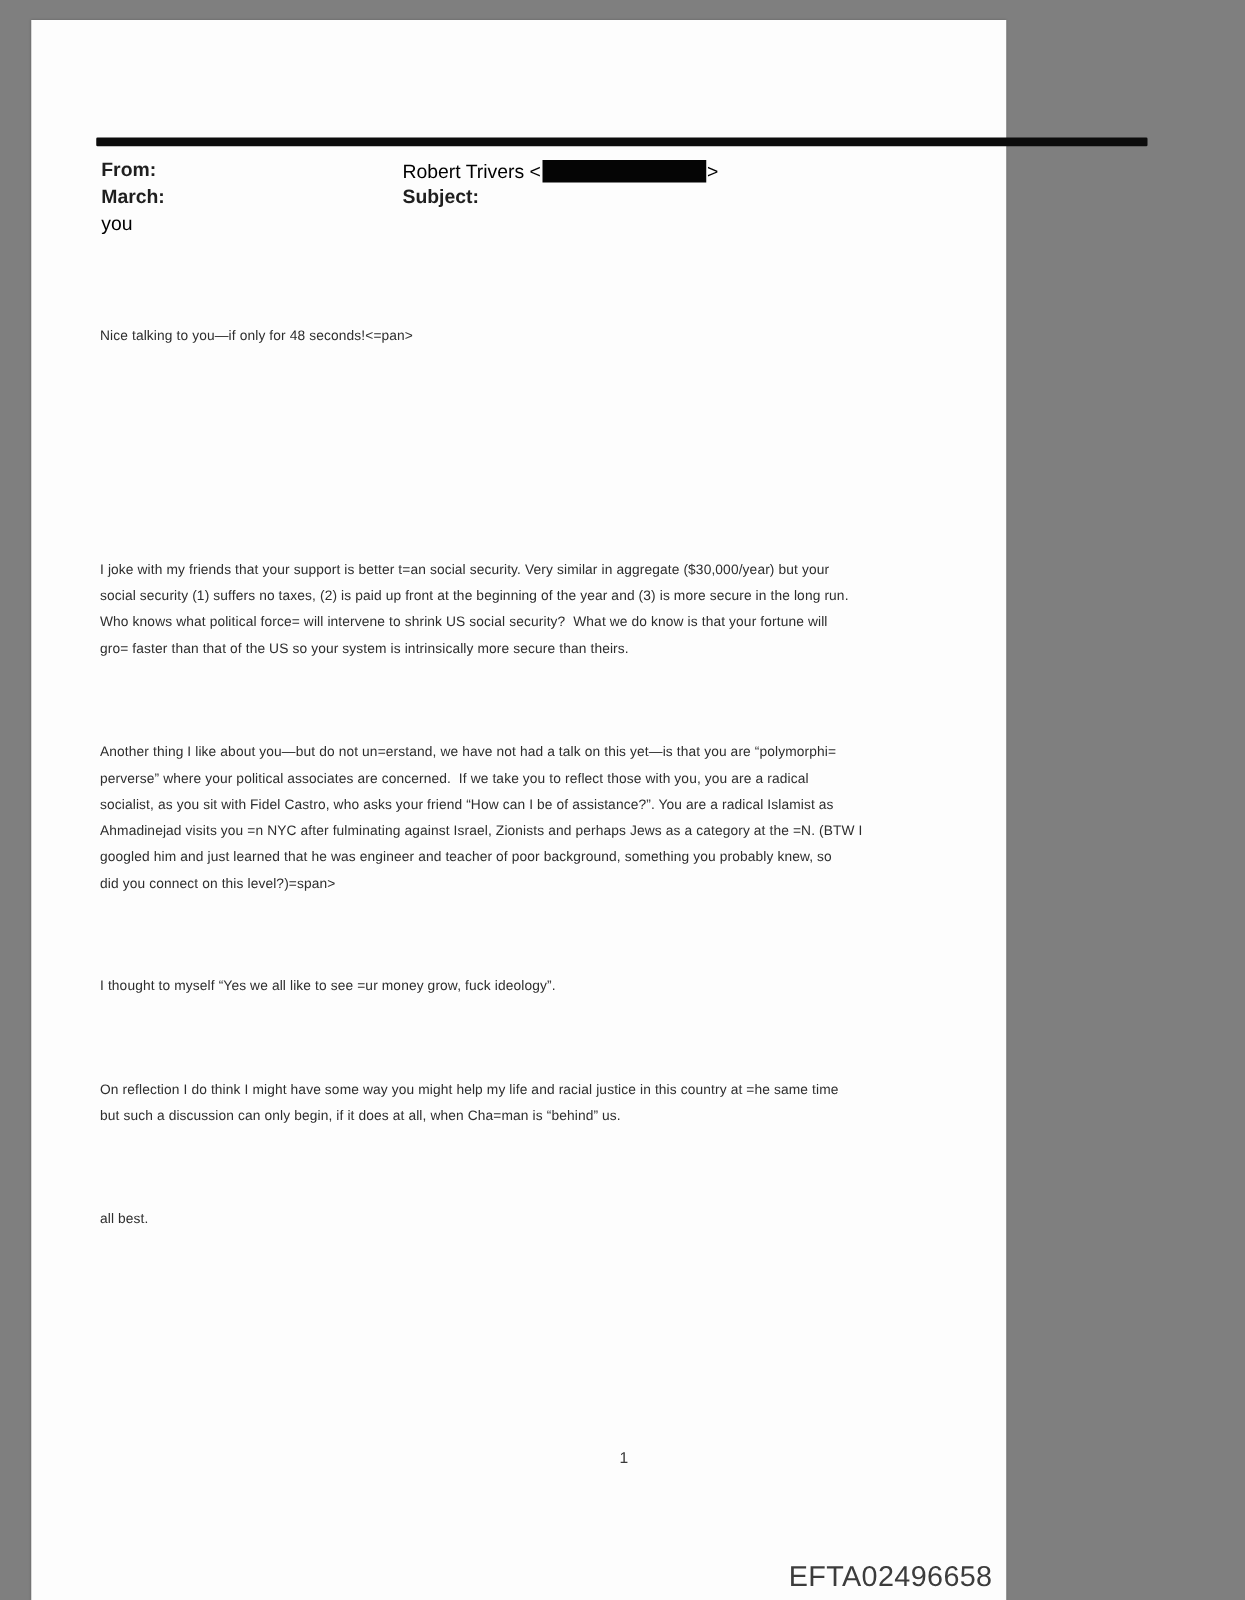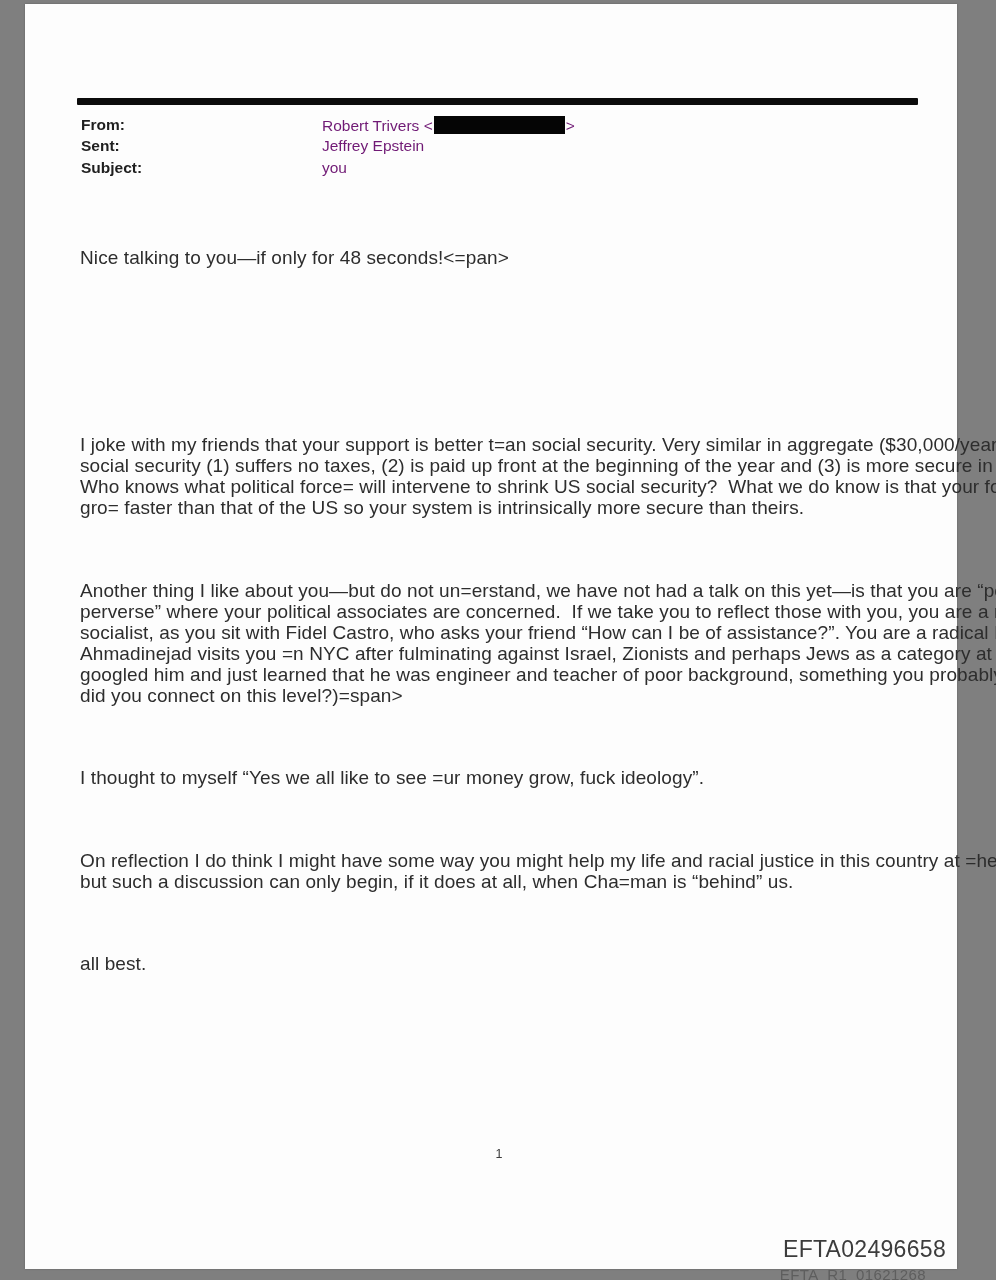--- a/index.html
+++ b/index.html
@@ -7,22 +7,22 @@
     width: 996px;
     height: 1280px;
     background: #7f7f7f;
     position: relative;
     font-family: "Liberation Sans", "DejaVu Sans", sans-serif;
     overflow: hidden;
   }
   .page {
     position: absolute;
     left: 25px;
-    top: 4px;
-    width: 932px;
+    top: 16px;
+    width: 780px;
     height: 1265px;
     background: #fdfdfd;
     box-shadow: 0 0 2px rgba(0,0,0,0.25);
   }
   .rule {
     position: absolute;
     left: 52px;
     top: 94px;
     width: 841px;
     height: 7px;
@@ -34,34 +34,34 @@
     left: 56px;
     top: 112px;
     width: 700px;
     display: grid;
     grid-template-columns: 241px auto;
     grid-auto-rows: 21.3px;
     font-size: 15.5px;
     color: #262626;
   }
   .email-header .lbl { font-weight: bold; color: #1f1f1f; }
-  .email-header .val { color: #701a75; white-space: nowrap; }
+  .email-header .val { color: #000000; white-space: nowrap; }
   .redaction {
     display: inline-block;
     width: 131px;
     height: 18px;
     background: #050505;
     vertical-align: middle;
     margin: 0 1px 3px 1px;
   }
   .para {
     position: absolute;
     left: 55px;
     width: 880px;
-    font-size: 19px;
+    font-size: 11px;
     line-height: 21px;
     color: #2d2d2d;
     white-space: pre;
     letter-spacing: 0.1px;
   }
   .p1 { top: 243px; }
   .p2 { top: 326px; }
   .p3 { top: 430px; }
   .p4 { top: 576px; }
   .p5 { top: 763px; }
@@ -98,23 +98,22 @@
 <body>
 
 <div class="page">
 
   <div class="rule"></div>
 
   <div class="email-header">
     <span class="lbl">From:</span>
     <span class="val"><span>Robert Trivers &lt;</span><span class="redaction"></span><span>&gt;</span></span>
 
-    <span class="lbl">Sent:</span>
+    <span class="lbl">March:</span>
 
-    <span class="val">Jeffrey Epstein</span>
 
     <span class="lbl">Subject:</span>
     <span class="val">you</span>
   </div>
 
   <div class="para p1">Nice talking to you—if only for 48 seconds!&lt;=pan&gt;</div>
   <div class="para p3">I joke with my friends that your support is better t=an social security. Very similar in aggregate ($30,000/year) but your
 social security (1) suffers no taxes, (2) is paid up front at the beginning of the year and (3) is more secure in the long run.
 Who knows what political force= will intervene to shrink US social security?  What we do know is that your fortune will
 gro= faster than that of the US so your system is intrinsically more secure than theirs.</div>

